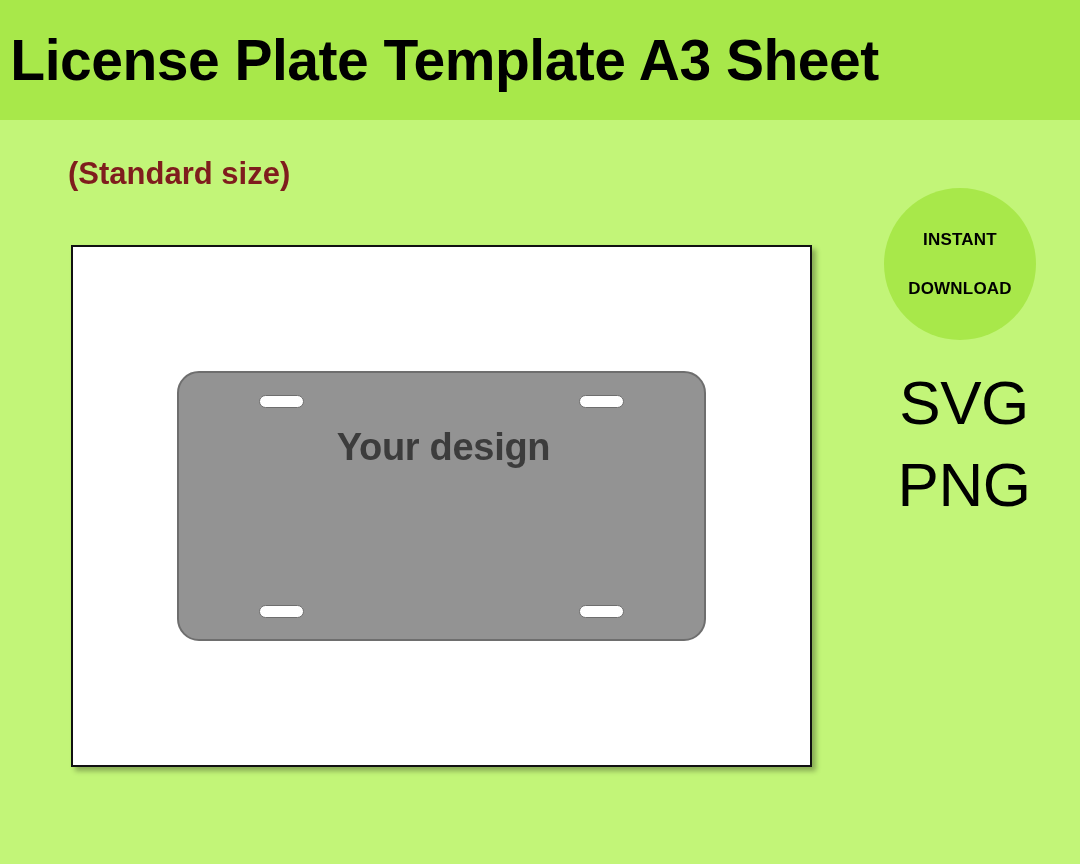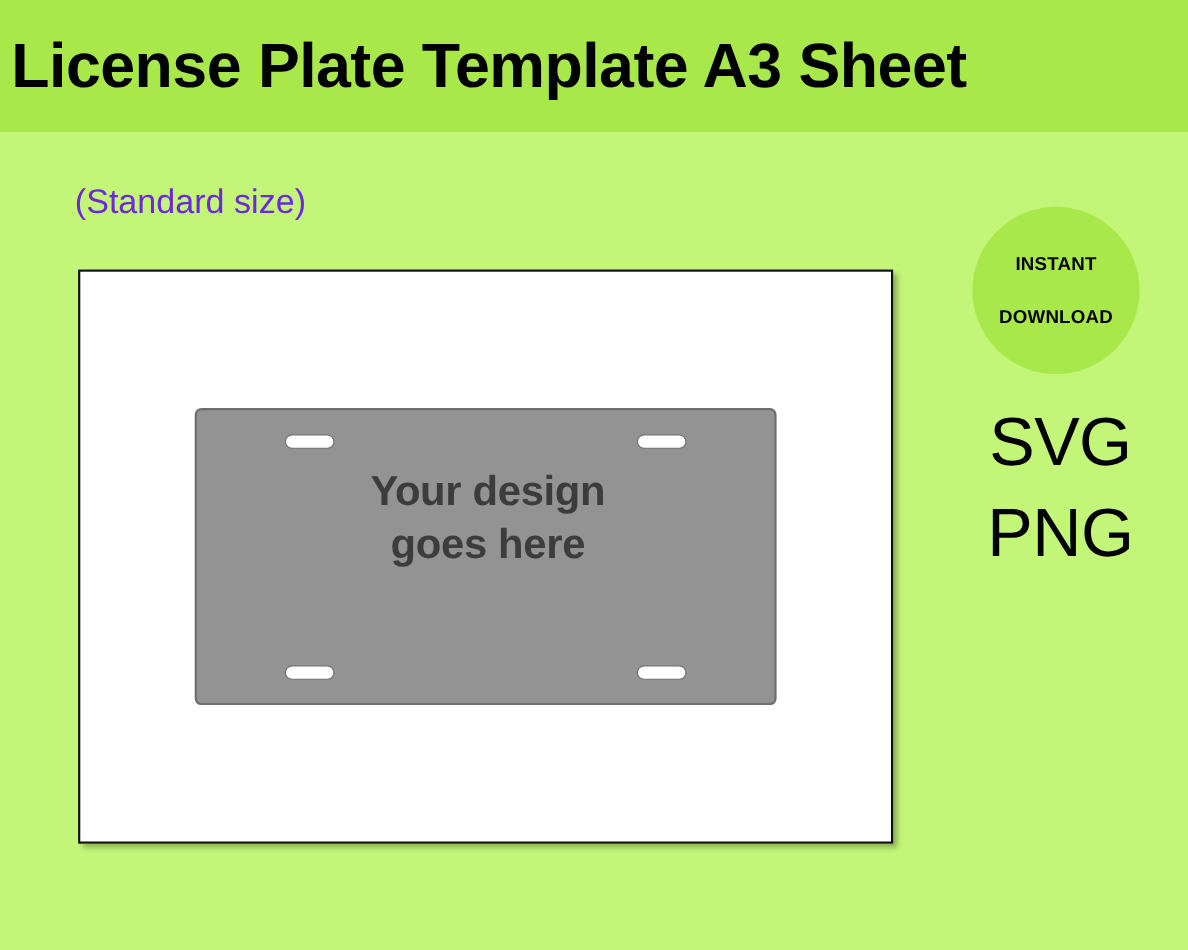--- a/index.html
+++ b/index.html
@@ -43,24 +43,24 @@
     font-weight: bold;
     color: #000000;
     letter-spacing: -0.5px;
     white-space: nowrap;
   }
 
   
   #subtitle {
     position: absolute;
     left: 68px;
-    top: 166px;
+    top: 156px;
     font-size: 31px;
-    font-weight: normal;
-    color: #6d28d9;
+    font-weight: bold;
+    color: #7f1d1d;
     white-space: nowrap;
   }
 
   
   #sheet {
     position: absolute;
     left: 71px;
     top: 245px;
     width: 741px;
     height: 522px;
@@ -72,21 +72,21 @@
 
   
   #plate {
     position: absolute;
     left: 104px;
     top: 124px;
     width: 529px;
     height: 270px;
     background: #939393;
     border: 2px solid #6e6e6e;
-    border-radius: 6px;
+    border-radius: 22px;
     box-sizing: border-box;
   }
 
   .slot {
     position: absolute;
     width: 45px;
     height: 13px;
     background: #ffffff;
     border: 1.5px solid #6e6e6e;
     border-radius: 7px;
@@ -173,21 +173,20 @@
 
     <div id="plate">
 
       <div class="slot" id="slot-top-left"></div>
       <div class="slot" id="slot-top-right"></div>
       <div class="slot" id="slot-bottom-left"></div>
       <div class="slot" id="slot-bottom-right"></div>
 
       <div id="plate-text">
         <div class="plate-line">Your design</div>
-        <div class="plate-line">goes here</div>
       </div>
 
     </div>
   </div>
 
   <div id="download-badge">
     <div class="badge-line">INSTANT</div>
     <div class="badge-line">DOWNLOAD</div>
   </div>
 

